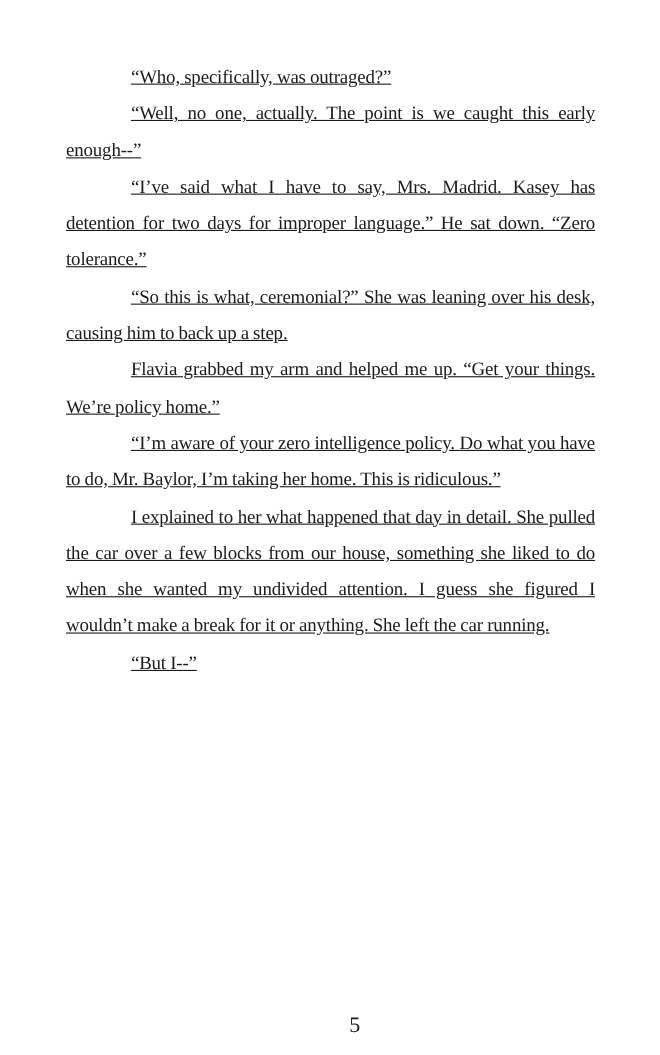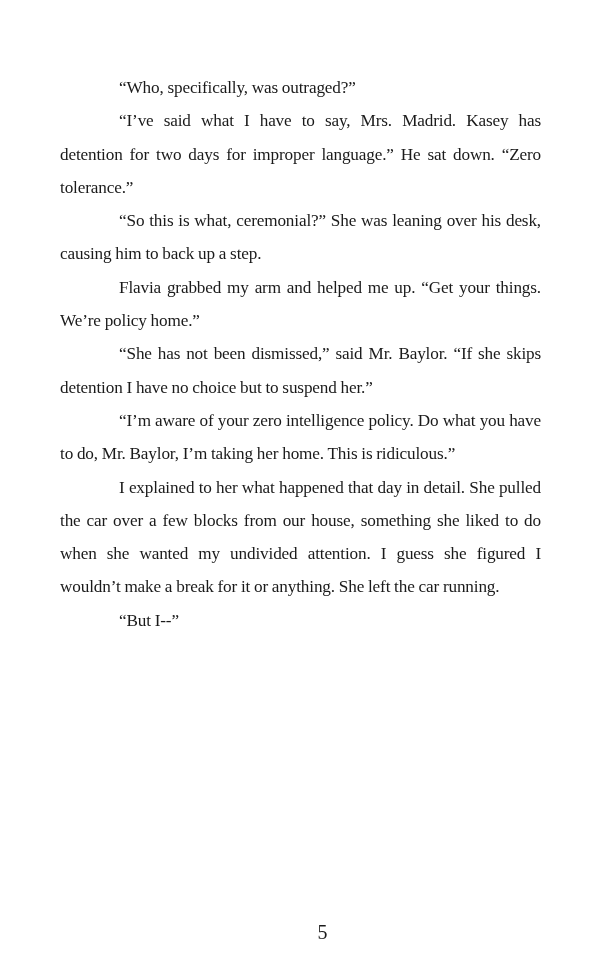--- a/index.html
+++ b/index.html
@@ -11,22 +11,23 @@
       width: 600px;
       height: 959px;
       position: relative;
       overflow: hidden;
       font-family: "Liberation Serif", "DejaVu Serif", serif;
       color: #1a1a1a;
     }
     .page {
       position: absolute;
       left: 60px;
-      top: 71px;
+      top: 53px;
       width: 481px;
+      text-decoration: underline;
     }
     .para {
       margin: 0;
       font-size: 17.2px;
       line-height: 33.3px;
       text-indent: 59px;
       text-align: justify;
       letter-spacing: -0.15px;
       word-spacing: -0.3px;
     }
@@ -39,22 +40,22 @@
       font-size: 20px;
       line-height: 30px;
       color: #1a1a1a;
     }
   </style>
 </head>
 <body>
 
 <div class="page">
   <p class="para">“Who, specifically, was outraged?”</p>
+  <p class="para">“Well, no one, actually.  The point is we caught this early enough--”</p>
   <p class="para">“I’ve said what I have to say, Mrs. Madrid. Kasey has detention for two days for improper language.” He sat down. “Zero tolerance.”</p>
   <p class="para">“So this is what, ceremonial?” She was leaning over his desk, causing him to back up a step.</p>
   <p class="para">Flavia grabbed my arm and helped me up. “Get your things. We’re policy home.”</p>
-  <p class="para">“She has not been dismissed,” said Mr. Baylor. “If she skips detention I have no choice but to suspend her.”</p>
   <p class="para">“I’m aware of your zero intelligence policy. Do what you have to do, Mr. Baylor, I’m taking her home. This is ridiculous.”</p>
   <p class="para">I explained to her what happened that day in detail. She pulled the car over a few blocks from our house, something she liked to do when she wanted my undivided attention. I guess she figured I wouldn’t make a break for it or anything. She left the car running.</p>
   <p class="para">“But I--”</p>
 </div>
 
 <div class="page-number">5</div>
 
 </body></html>

